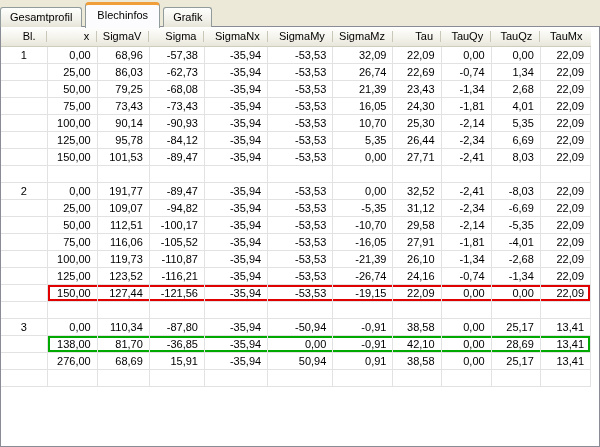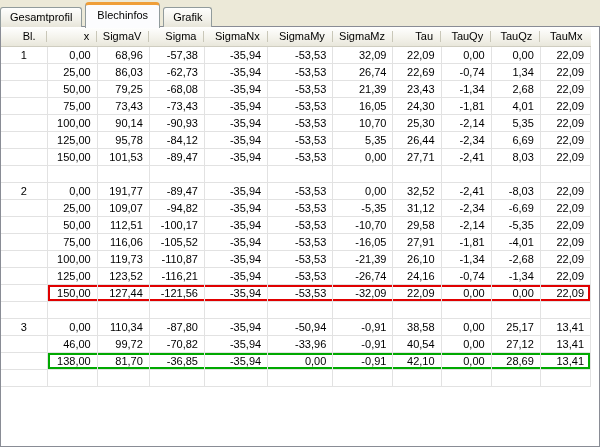--- a/index.html
+++ b/index.html
@@ -308,21 +308,21 @@
             <td>-1,34</td>
             <td>22,09</td>
           </tr>
           <tr class="hl" style="--hl: #e00000;">
             <td></td>
             <td>150,00</td>
             <td>127,44</td>
             <td>-121,56</td>
             <td>-35,94</td>
             <td>-53,53</td>
-            <td>-32,09</td>
+            <td>-19,15</td>
             <td>22,09</td>
             <td>0,00</td>
             <td>0,00</td>
             <td>22,09</td>
           </tr>
           <tr>
             <td></td>
             <td></td>
             <td></td>
             <td></td>
@@ -340,44 +340,44 @@
             <td>110,34</td>
             <td>-87,80</td>
             <td>-35,94</td>
             <td>-50,94</td>
             <td>-0,91</td>
             <td>38,58</td>
             <td>0,00</td>
             <td>25,17</td>
             <td>13,41</td>
           </tr>
-          <tr>
-            <td></td>
-            <td>46,00</td>
-            <td>99,72</td>
-            <td>-70,82</td>
-            <td>-35,94</td>
-            <td>-33,96</td>
-            <td>-0,91</td>
-            <td>40,54</td>
-            <td>0,00</td>
-            <td>27,12</td>
-            <td>13,41</td>
-          </tr>
           <tr class="hl" style="--hl: #00a800;">
             <td></td>
             <td>138,00</td>
             <td>81,70</td>
             <td>-36,85</td>
             <td>-35,94</td>
             <td>0,00</td>
             <td>-0,91</td>
             <td>42,10</td>
             <td>0,00</td>
             <td>28,69</td>
+            <td>13,41</td>
+          </tr>
+          <tr>
+            <td></td>
+            <td>276,00</td>
+            <td>68,69</td>
+            <td>15,91</td>
+            <td>-35,94</td>
+            <td>50,94</td>
+            <td>0,91</td>
+            <td>38,58</td>
+            <td>0,00</td>
+            <td>25,17</td>
             <td>13,41</td>
           </tr>
           <tr>
             <td></td>
             <td></td>
             <td></td>
             <td></td>
             <td></td>
             <td></td>
             <td></td>

